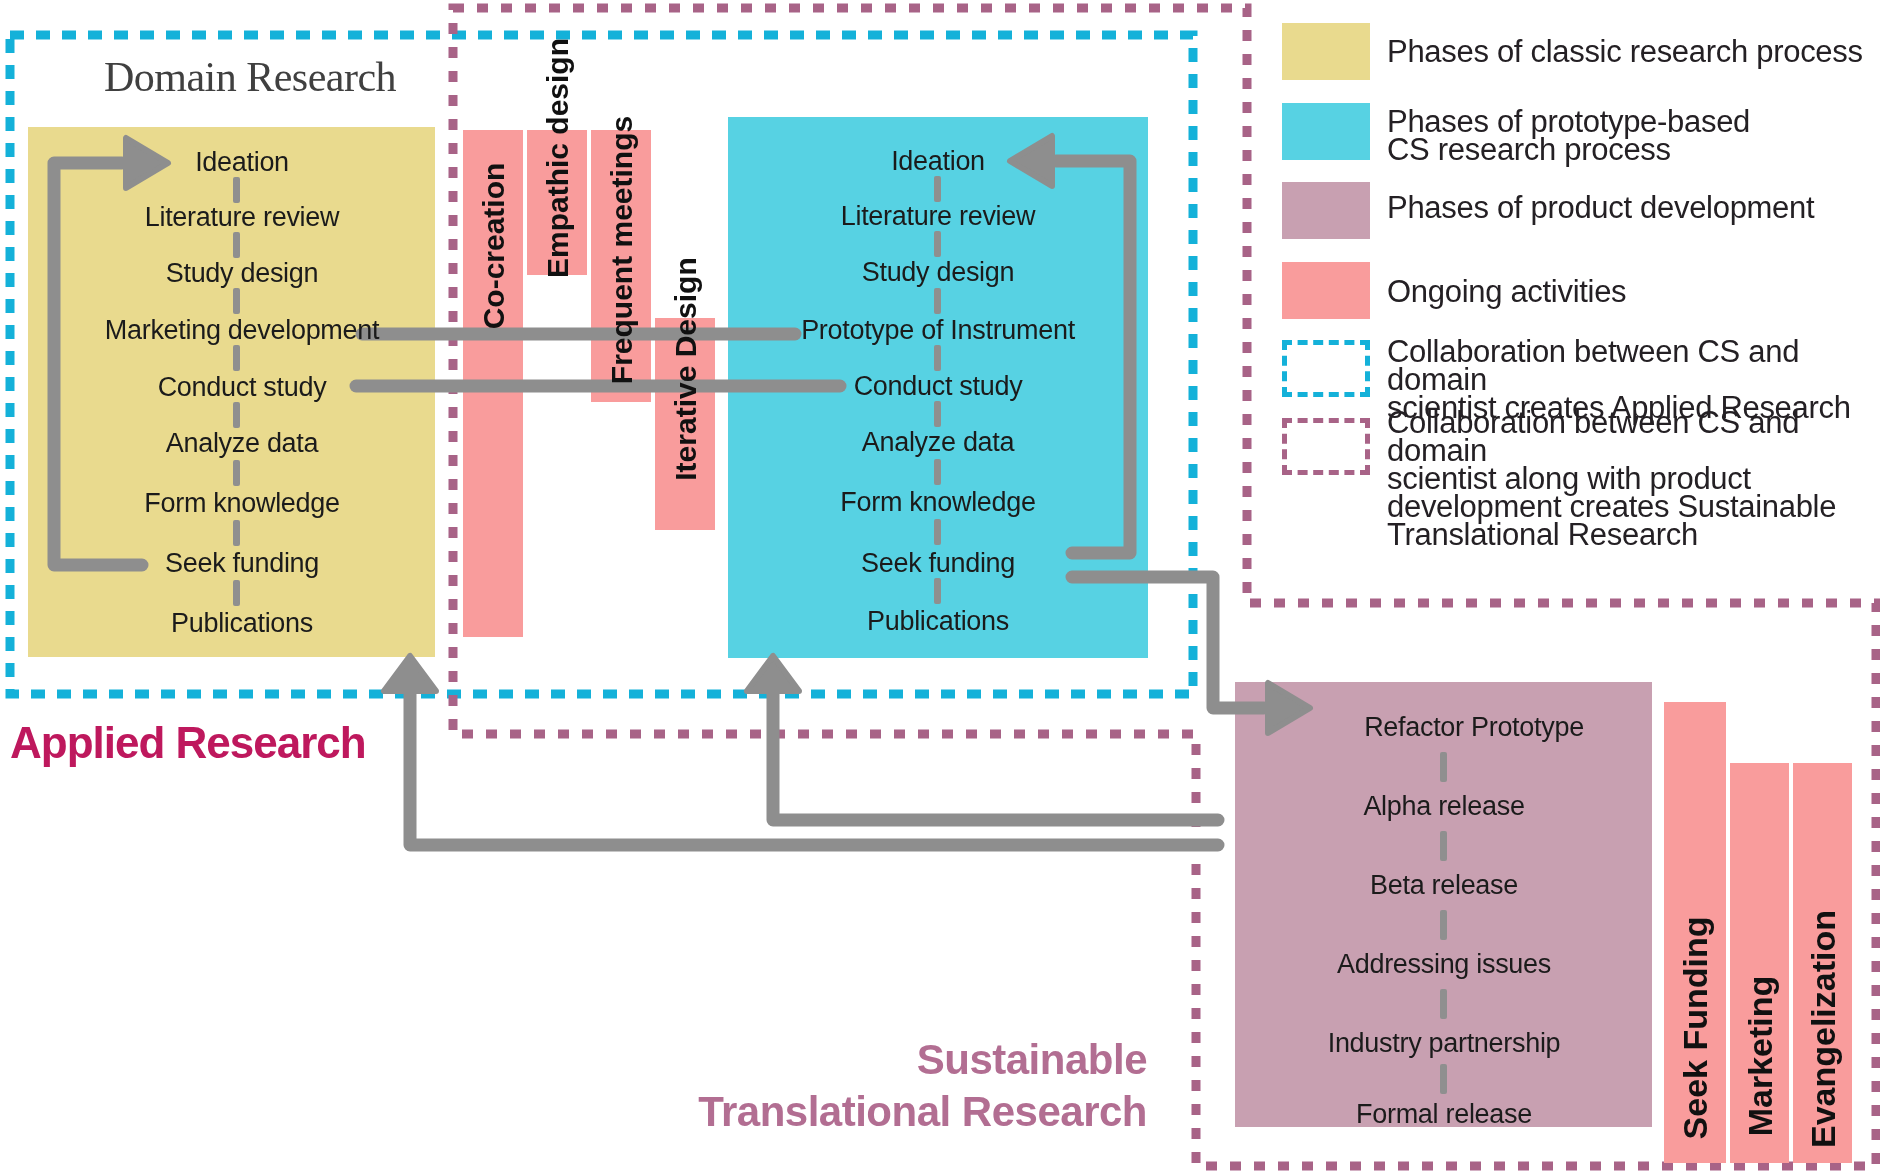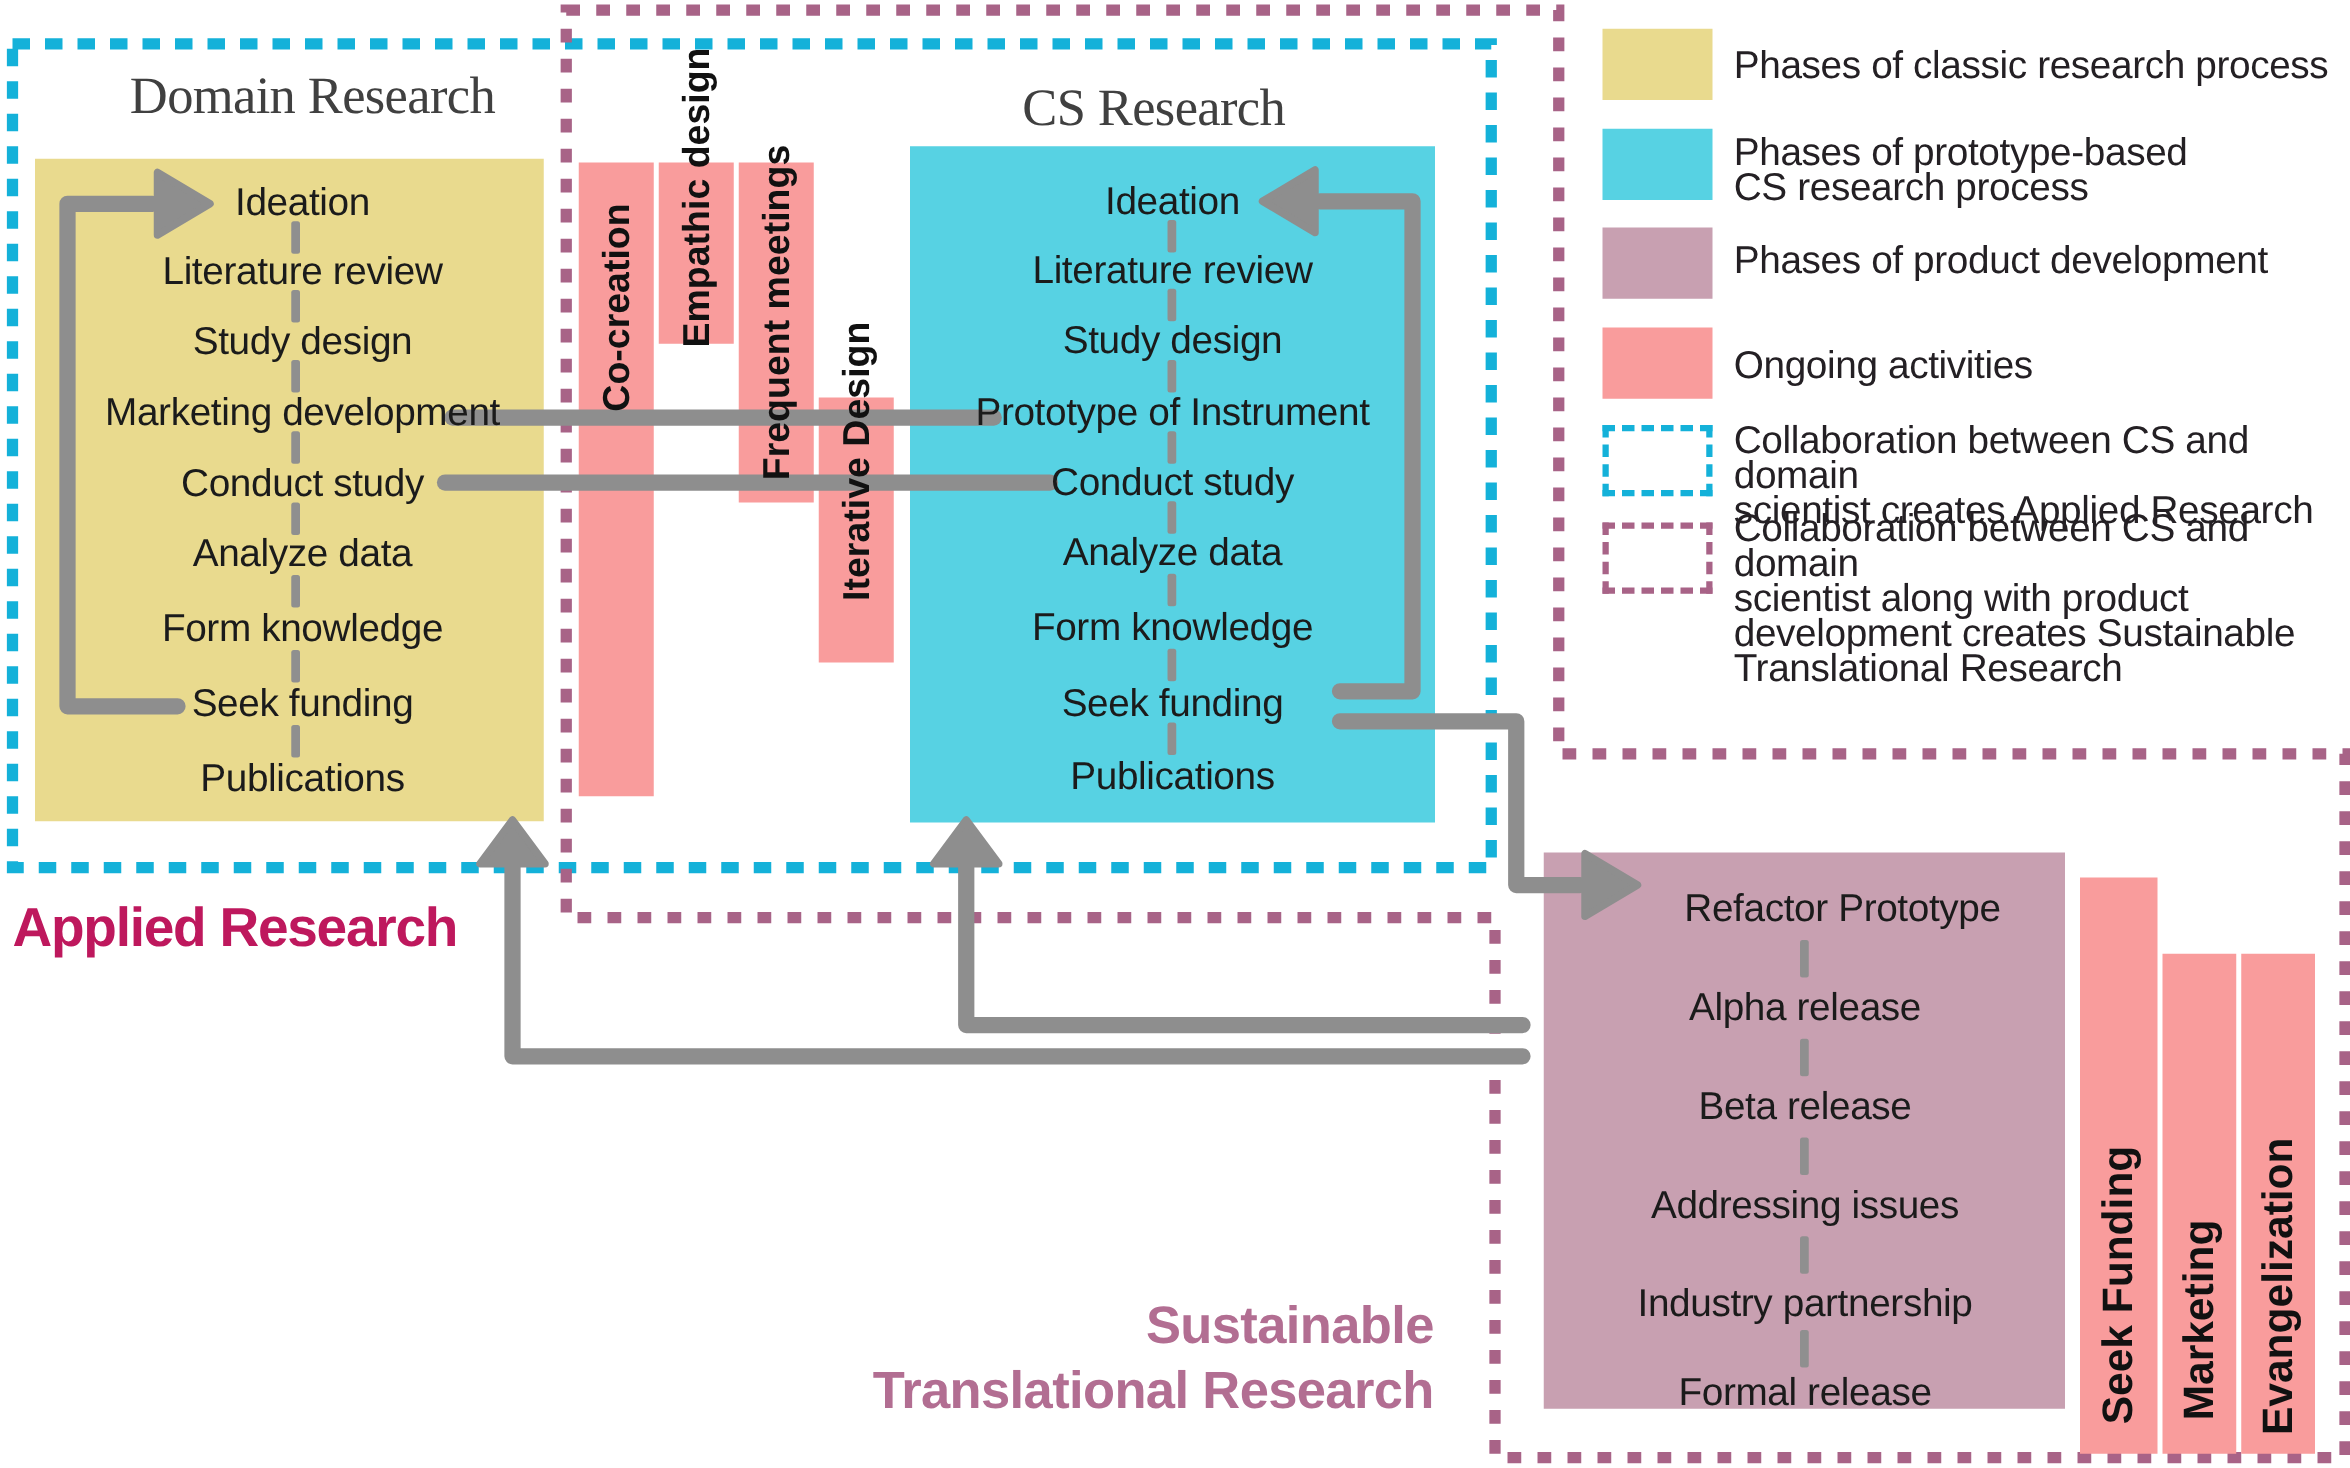--- a/index.html
+++ b/index.html
@@ -12,21 +12,21 @@
   .box-yellow{background:#e9da8e;}
   .box-cyan{background:#57d2e3;}
   .box-mauve{background:#c8a0b1;}
   .bar-pink{background:#f99c9c;}
   .title{
     position:absolute;transform:translate(-50%,-50%);white-space:nowrap;
     font-size:42px;color:#404040;letter-spacing:-0.5px;font-family:Liberation Serif, serif;
   }
   .phase{
     position:absolute;transform:translate(-50%,-50%);white-space:nowrap;
-    font-size:31px;color:#1b1b1b;letter-spacing:-0.3px;text-align:center;
+    font-size:27px;color:#1b1b1b;letter-spacing:-0.3px;text-align:center;
   }
   .vlabel{
     position:absolute;transform:translate(-50%,-50%) rotate(-90deg);
     white-space:nowrap;font-weight:bold;color:#111111;
   }
   .vlabel-mid{font-size:30px;}
   .vlabel-right{font-size:34px;}
   .region-label{position:absolute;font-weight:bold;white-space:nowrap;}
   #applied-label{left:10px;top:718px;font-size:44px;color:#be185d;letter-spacing:-1px;}
   #sustainable-label{right:733px;top:1034px;font-size:42px;line-height:52px;
@@ -106,21 +106,20 @@
         <rect x="934" y="578" width="7" height="26" rx="2"></rect>
       <rect x="1440" y="752" width="7" height="30" rx="2"></rect>
         <rect x="1440" y="831" width="7" height="30" rx="2"></rect>
       <rect x="1440" y="910" width="7" height="30" rx="2"></rect>
         <rect x="1440" y="989" width="7" height="30" rx="2"></rect>
       <rect x="1440" y="1064" width="7" height="30" rx="2"></rect>
     </g>
   </svg>
 
   <div class="title" style="left:250px;top:77px;">Domain Research</div>
-  <div class="title" style="left:923px;top:87px;">CS Research</div>
 
   <div class="phase" style="left:242px;top:162px;">Ideation</div>
   <div class="phase" style="left:242px;top:217px;">Literature review</div>
   <div class="phase" style="left:242px;top:273px;">Study design</div>
   <div class="phase" style="left:242px;top:330px;">Marketing development</div>
   <div class="phase" style="left:242px;top:387px;">Conduct study</div>
   <div class="phase" style="left:242px;top:443px;">Analyze data</div>
   <div class="phase" style="left:242px;top:503px;">Form knowledge</div>
   <div class="phase" style="left:242px;top:563px;">Seek funding</div>
   <div class="phase" style="left:242px;top:623px;">Publications</div>

